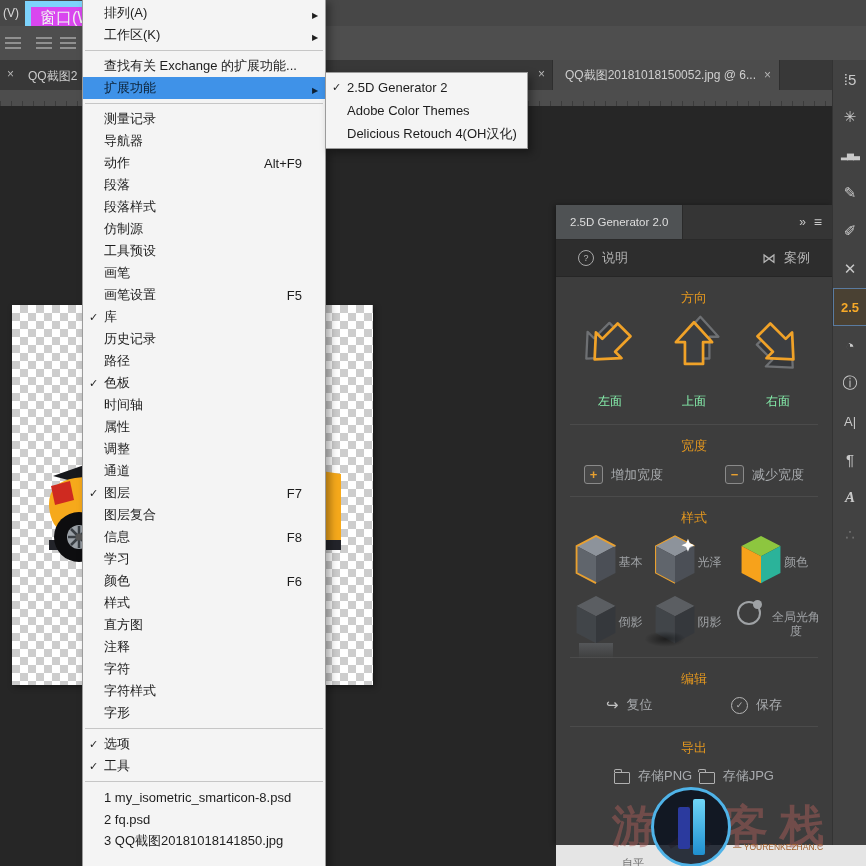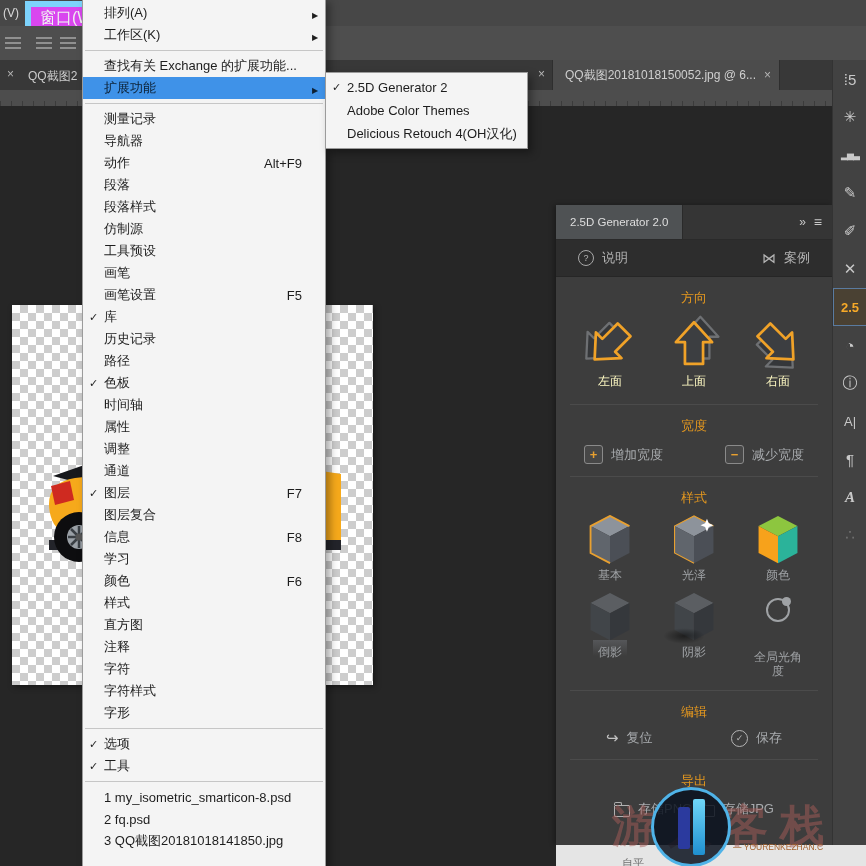--- a/index.html
+++ b/index.html
@@ -85,29 +85,29 @@
   .psep{border-top:1px solid #4b4b4b;margin:12px 2px 0;}
   
   .dir-row{display:flex;justify-content:space-around;margin:4px 0 2px;}
   .dir-btn{display:flex;flex-direction:column;align-items:center;cursor:default;}
   .dir-svg{width:58px;height:58px;overflow:visible;}
   .dir-svg .arr{transform-origin:32px 32px;}
   .dir-btn[data-dir="left"] .arr{transform:rotate(-135deg);}
   .dir-btn[data-dir="right"] .arr{transform:rotate(135deg);}
   .arr-shadow{fill:#35373a;stroke:#6e7073;stroke-width:2.5;stroke-linejoin:round;}
   .arr-main{fill:#3c3e41;stroke:#f0a228;stroke-width:3;stroke-linejoin:round;}
-  .dir-label{font-size:12px;margin-top:0;color:#fef9c3;}
+  .dir-label{font-size:12px;margin-top:20px;color:#86efac;}
   
   .width-row{display:flex;justify-content:space-between;padding:6px 16px 0;}
   .wbtn{display:flex;align-items:center;gap:8px;font-size:13px;cursor:default;}
   .pm{width:17px;height:17px;border:1px solid #8a8a8a;border-radius:3px;background:#474747;color:#e8a030;
     font-weight:bold;display:inline-flex;align-items:center;justify-content:center;font-size:13px;}
   
   .style-grid{display:grid;grid-template-columns:repeat(3,1fr);row-gap:10px;justify-items:center;margin-top:4px;}
-  .cube-item{display:flex;flex-direction:column;align-items:center;cursor:default;}
+  .cube-item{display:flex;flex-direction:row;align-items:center;cursor:default;}
   .cube-wrap{position:relative;width:46px;height:50px;}
   .cube{width:46px;height:50px;display:block;}
   .f-top{fill:#8d939b;} .f-left{fill:#60656c;} .f-right{fill:#4b4f56;}
   .edge{fill:none;stroke:none;}
   .cube-item[data-variant="basic"] .edge{stroke:#e8a030;stroke-width:2;}
   .sparkle{fill:#ffffff;display:none;}
   .cube-item[data-variant="gloss"] .sparkle{display:block;}
   .cube-item[data-variant="gloss"] .edge{stroke:#e8a030;stroke-width:1.2;}
   .cube-item[data-variant="color"] .f-top{fill:#8dc63f;}
   .cube-item[data-variant="color"] .f-left{fill:#f7a21b;}

